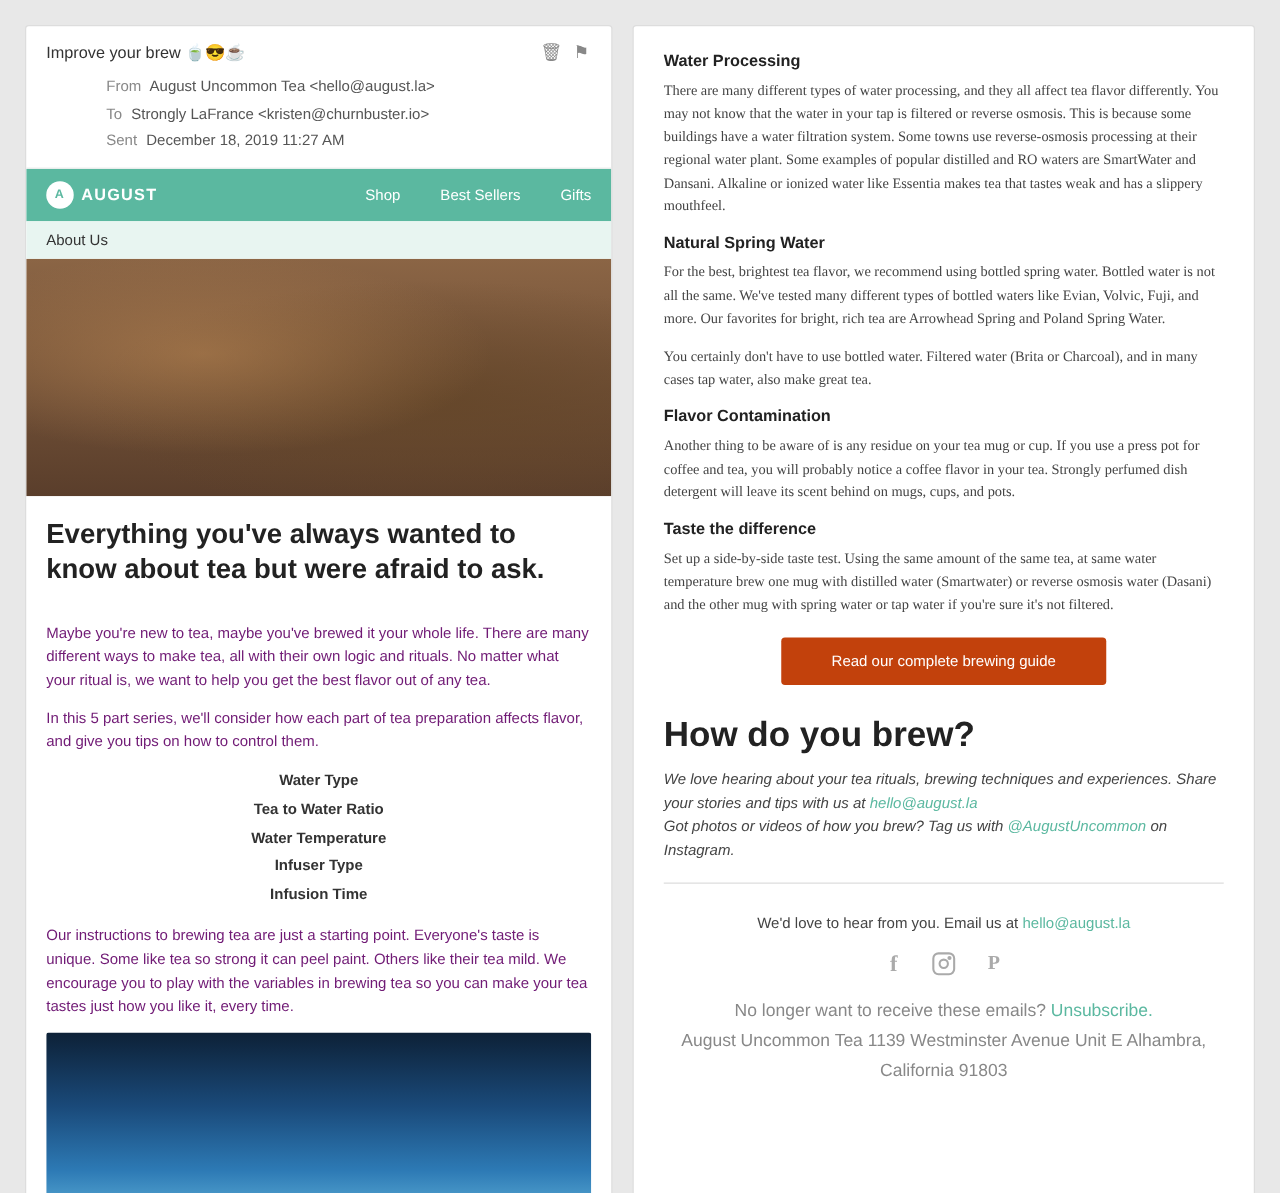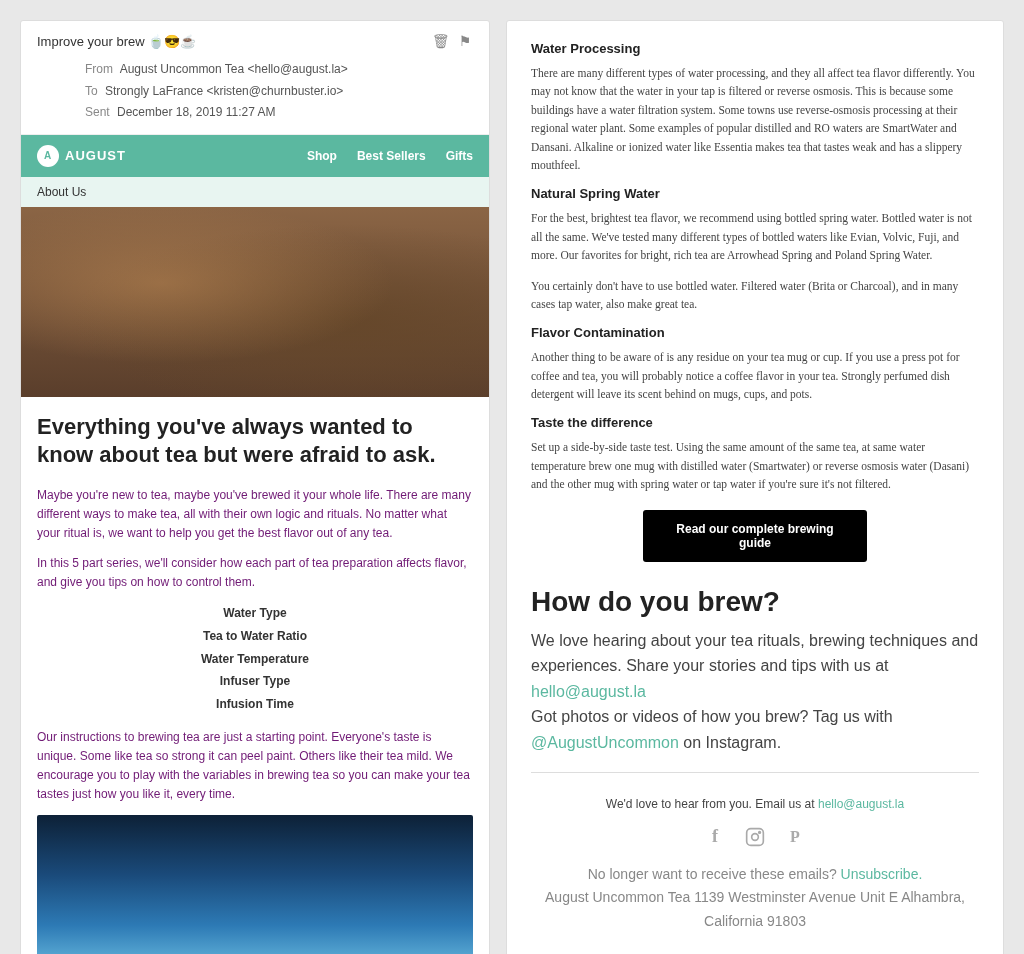--- a/index.html
+++ b/index.html
@@ -108,23 +108,22 @@
       display: flex;
       align-items: center;
       justify-content: center;
       color: #5bb8a0;
       font-size: 10px;
       font-weight: bold;
     }
 
     .nav-links {
       display: flex;
-      gap: 20px;
+      gap: 32px;
       margin-left: auto;
-      font-weight: bold;
     }
 
     .nav-link {
       color: #fff;
       font-size: 12px;
       text-decoration: none;
     }
 
     .about-us-bar {
       background: #e8f5f1;
@@ -159,21 +158,21 @@
 
     .email-content {
       padding: 16px;
     }
 
     .main-headline {
       font-size: 22px;
       font-weight: bold;
       color: #222;
       line-height: 1.3;
-      margin-bottom: 16px;
+      margin-bottom: 27px;
     }
 
     .body-text {
       font-size: 12px;
       color: #701a75;
       line-height: 1.6;
       margin-bottom: 10px;
     }
 
     .list-center {
@@ -224,45 +223,46 @@
     .content-body-text {
       font-size: 11.5px;
       color: #444;
       line-height: 1.6;
       margin-bottom: 12px;
       font-family: Liberation Serif, serif;
     }
 
     .cta-button {
       display: block;
-      width: 224px;
+      width: 260px;
       margin: 16px auto 24px;
-      background: #000000;
+      background: #c2410c;
       color: #fff;
       text-align: center;
       padding: 12px 20px;
       border-radius: 3px;
       font-size: 12px;
-      font-weight: bold;
+      font-weight: normal;
       cursor: pointer;
       border: none;
     }
 
     .how-brew-title {
       font-size: 28px;
       font-weight: bold;
       color: #222;
       margin-bottom: 10px;
     }
 
     .brew-text {
-      font-size: 16px;
+      font-size: 12px;
       color: #444;
       line-height: 1.6;
       margin-bottom: 16px;
+      font-style: italic;
     }
 
     .brew-link {
       color: #5bb8a0;
       text-decoration: none;
     }
 
     .divider {
       border: none;
       border-top: 1px solid #ddd;

